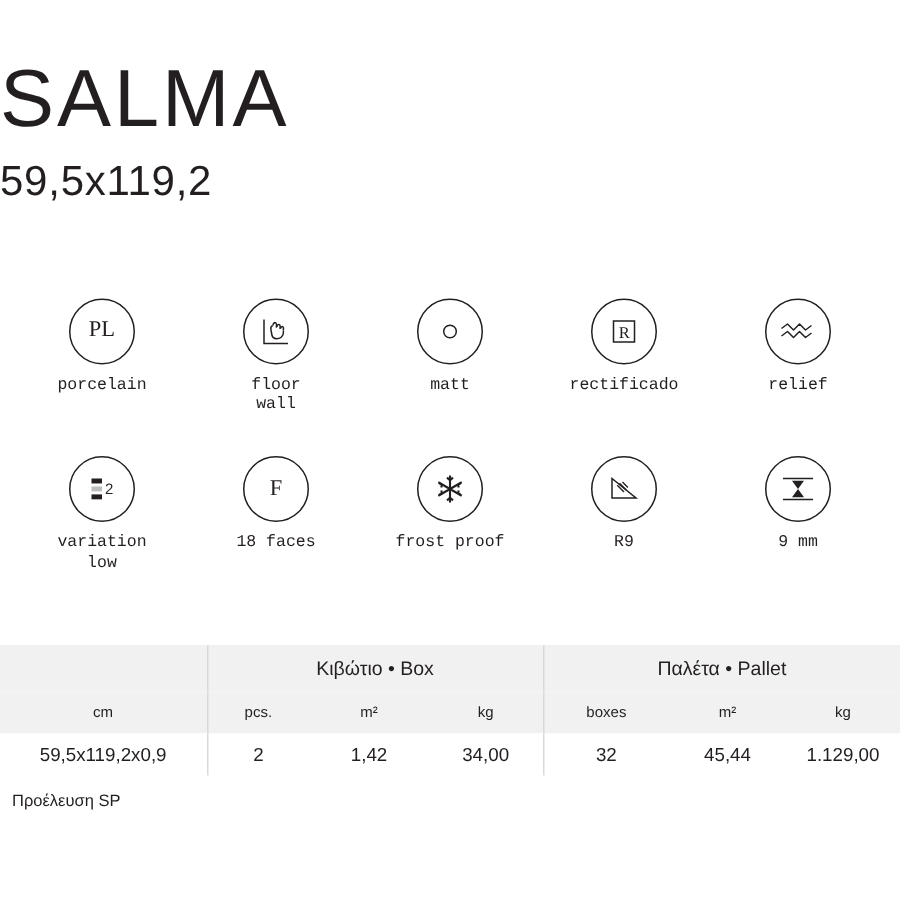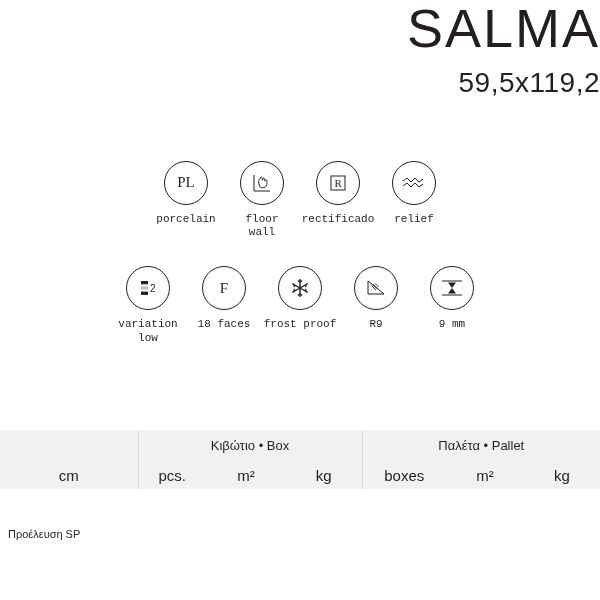--- a/index.html
+++ b/index.html
@@ -13,21 +13,22 @@
     overflow: hidden;
   }
   .page {
     position: relative;
     width: 600px;
     height: 600px;
   }
 
   
   .title-block {
-    text-align: right;
+    text-align: left;
+    padding-top: 38px;
   }
   .product-title {
     font-size: 54px;
     font-weight: 400;
     letter-spacing: 2px;
     line-height: 1.05;
     color: #231f20;
   }
   .product-size {
     font-size: 28px;
@@ -38,20 +39,21 @@
   }
 
   
   .icon-rows {
     margin-top: 62px;
   }
   .icon-row {
     display: flex;
     justify-content: center;
     align-items: flex-start;
+    gap: 40px;
   }
   .icon-row.row2 { margin-top: 26px; }
   .icon-cell {
     width: 76px;
     display: flex;
     flex-direction: column;
     align-items: center;
   }
   .circle {
     width: 44px;
@@ -102,21 +104,21 @@
     height: 31px;
     text-align: center;
     vertical-align: middle;
     font-size: 13px;
   }
   .subhdr td {
     background: #f1f1f2;
     height: 28px;
     text-align: center;
     vertical-align: middle;
-    font-size: 15px;
+    font-size: 10px;
   }
   .datarow td {
     height: 28px;
     text-align: center;
     vertical-align: middle;
     font-size: 12.5px;
     background: #ffffff;
   }
   .vline-l { border-left: 1px solid #d9d9d9; }
   .vline-r { border-right: 1px solid #d9d9d9; }
@@ -157,20 +159,28 @@
             <path d="M11 9 C11 7.5 12 6.8 12.8 7.2 C13.5 7.6 13.4 9 13.2 10.4"></path>
             <path d="M13.6 10 C13.7 8.6 14.6 8 15.3 8.4 C16 8.8 15.8 10.2 15.6 11.2"></path>
             <path d="M16 11 C16.2 9.9 17 9.5 17.6 9.9 C18.2 10.3 18 11.6 17.8 12.4"></path>
             <path d="M10.8 9.2 C9.9 9.4 9.4 10.3 9.6 11.6 L10.2 15 C10.5 16.8 11.6 17.8 13.4 17.8 C15.6 17.8 17.3 16.6 17.8 14.6 L18 12.6"></path>
           </svg>
         </div>
         <div class="icon-label" style="white-space: pre-line;">floor
 wall</div>
       </div>
 
+      <div class="icon-cell">
+        <div class="circle">
+          <svg width="22" height="22" viewBox="0 0 22 22" fill="none" stroke="#231f20" stroke-width="1">
+            <circle cx="11" cy="11" r="4.2"></circle>
+          </svg>
+        </div>
+        <div class="icon-label">matt</div>
+      </div>
 
       <div class="icon-cell">
         <div class="circle">
           <svg width="30" height="30" viewBox="0 0 30 30" fill="none" stroke="#231f20" stroke-width="1">
             <rect x="8" y="8" width="14" height="14"></rect>
             <text x="11.5" y="19" font-family="Liberation Serif, serif" font-size="11" fill="#231f20" stroke="none">R</text>
           </svg>
         </div>
         <div class="icon-label">rectificado</div>
       </div>
@@ -267,18 +277,27 @@
       </tr>
       <tr class="subhdr">
         <td>cm</td>
         <td class="vline-l">pcs.</td>
         <td>m²</td>
         <td class="vline-r">kg</td>
         <td>boxes</td>
         <td>m²</td>
         <td>kg</td>
       </tr>
+      <tr class="datarow">
+        <td class="cm-cell">59,5x119,2x0,9</td>
+        <td class="vline-l">2</td>
+        <td>1,42</td>
+        <td class="vline-r">34,00</td>
+        <td>32</td>
+        <td>45,44</td>
+        <td>1.129,00</td>
+      </tr>
     </tbody>
       </table>
     <div class="origin">Προέλευση SP</div>
   </div>
 
 </div>
 
 </body></html>

